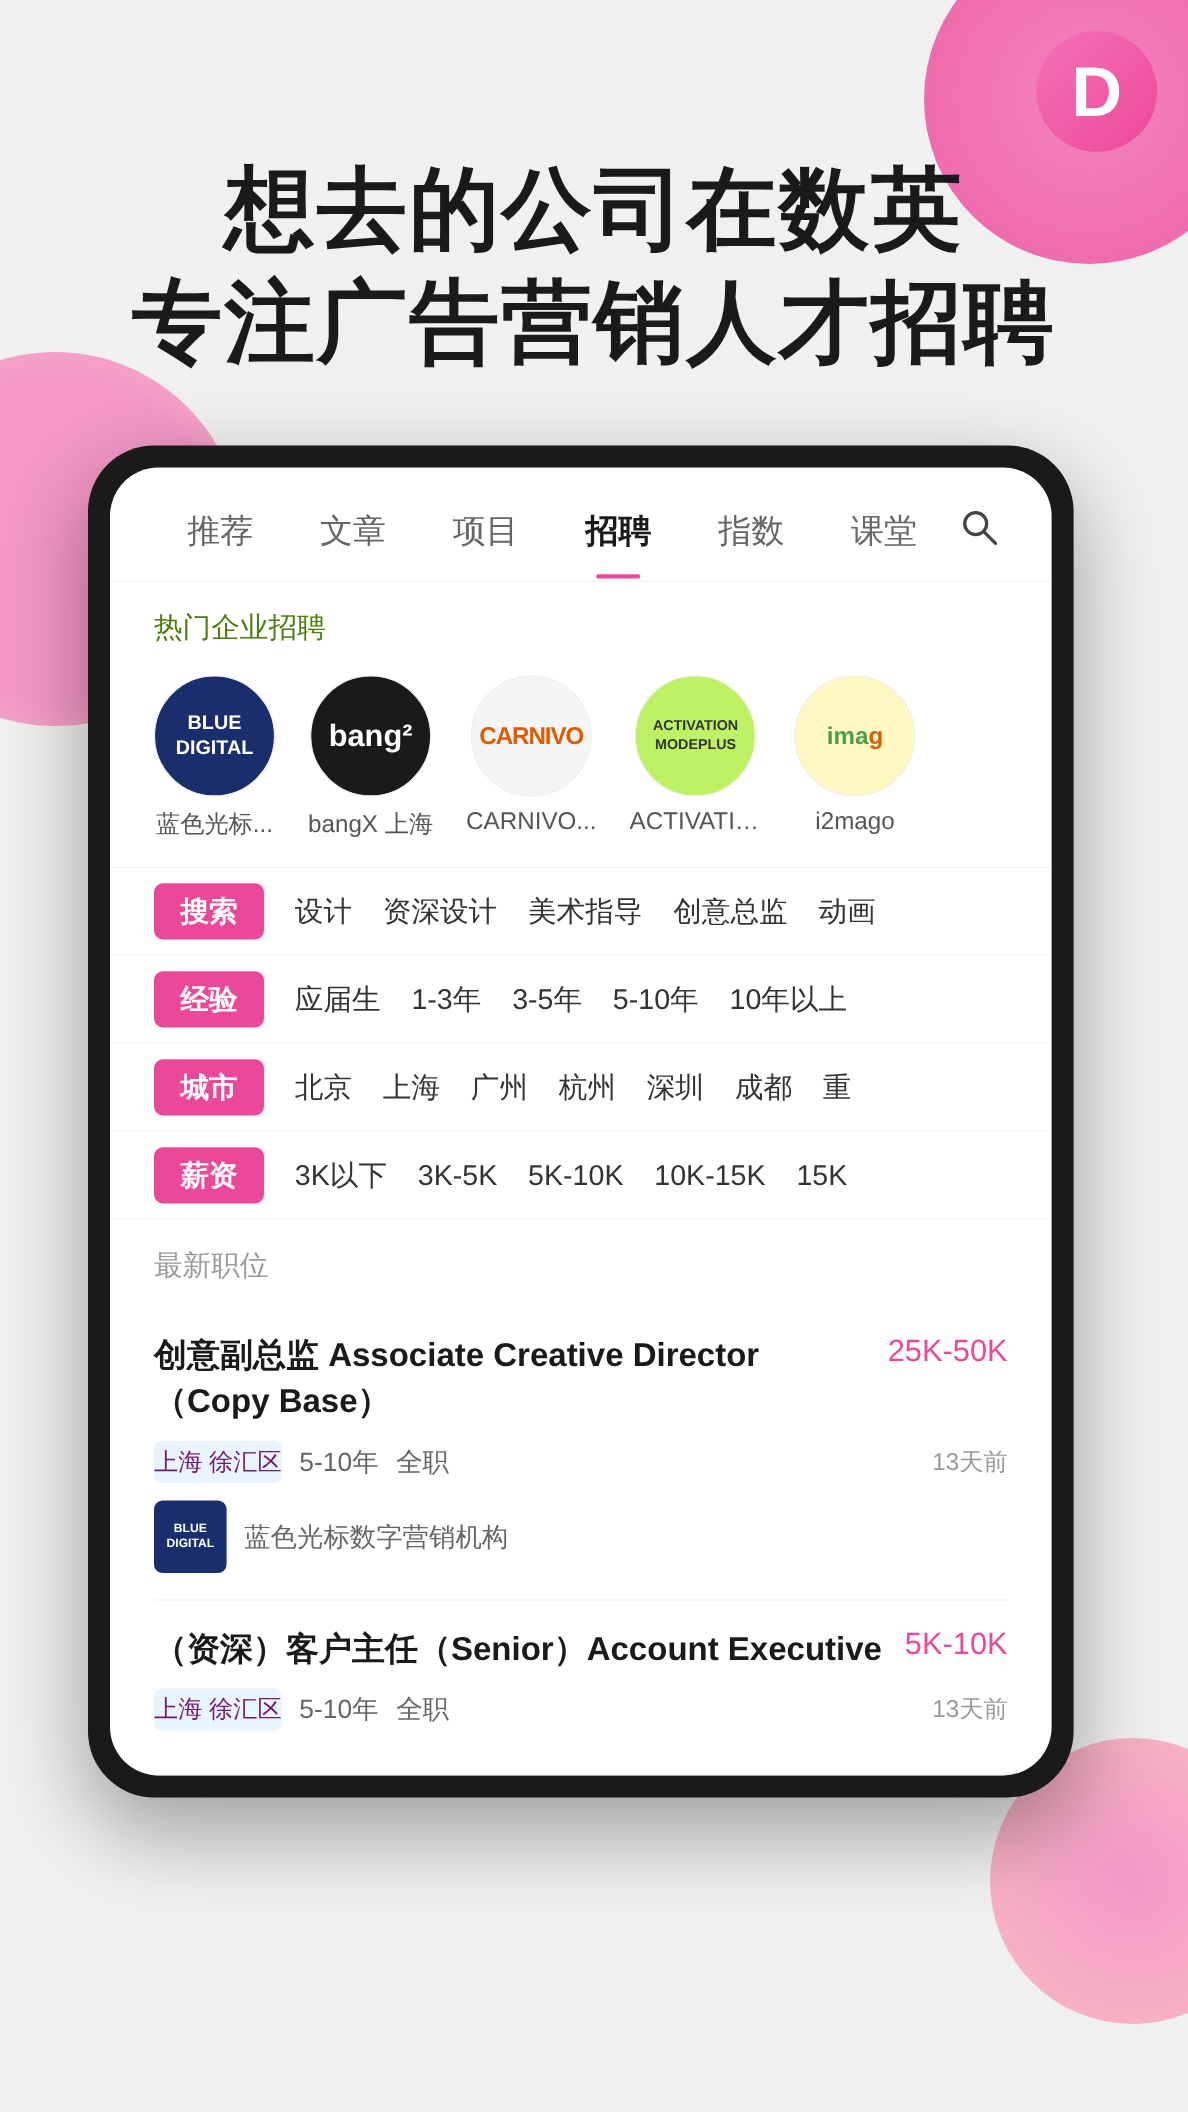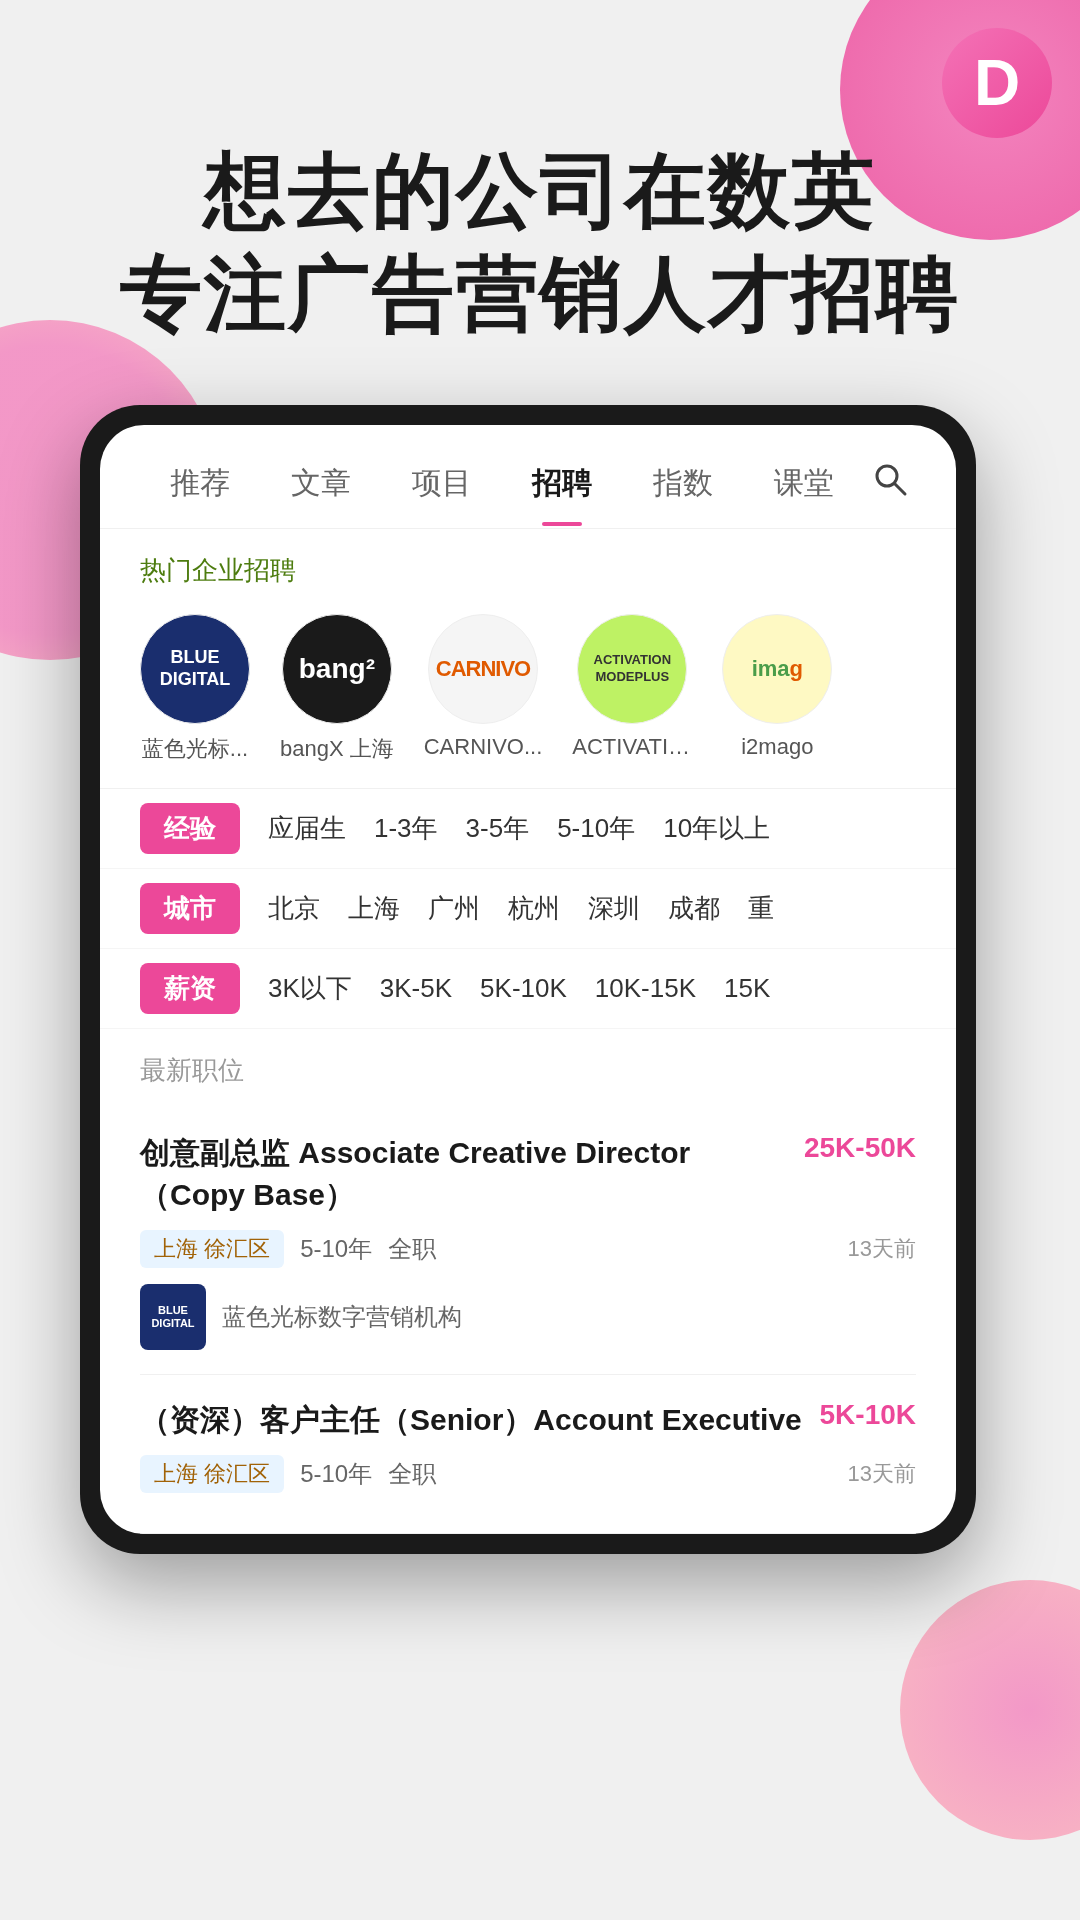--- a/index.html
+++ b/index.html
@@ -286,34 +286,34 @@
       font-size: 30px;
       font-weight: 600;
       color: #1a1a1a;
       flex: 1;
       line-height: 1.4;
       margin-right: 16px;
     }
     .job-salary {
       font-size: 28px;
       color: #ec4899;
-      font-weight: 700;
+      font-weight: 400;
       white-space: nowrap;
     }
     .job-meta {
       display: flex;
       align-items: center;
       gap: 16px;
       margin-bottom: 16px;
     }
     .job-tag {
       background: #e8f4ff;
-      color: #a16207;
+      color: #701a75;
       font-size: 22px;
-      padding: 4px 14px;
+      padding: 4px 0;
       border-radius: 6px;
     }
     .job-exp {
       font-size: 24px;
       color: #666;
     }
     .job-type {
       font-size: 24px;
       color: #666;
     }
@@ -422,20 +422,28 @@
         <div class="company-item">
           <div class="company-logo i2mago">
             <div class="logo-i2mago">ima<span style="color:#e05a00">g</span></div>
           </div>
           <div class="company-name">i2mago</div>
         </div>
       </div>
 
       <div class="filter-section">
 
+        <div class="filter-row">
+          <div class="filter-badge">搜索</div>
+          <div class="filter-tag">设计</div>
+          <div class="filter-tag">资深设计</div>
+          <div class="filter-tag">美术指导</div>
+          <div class="filter-tag">创意总监</div>
+          <div class="filter-tag">动画</div>
+        </div>
 
         <div class="filter-row">
           <div class="filter-badge">经验</div>
           <div class="filter-tag">应届生</div>
           <div class="filter-tag">1-3年</div>
           <div class="filter-tag">3-5年</div>
           <div class="filter-tag">5-10年</div>
           <div class="filter-tag">10年以上</div>
         </div>
 

